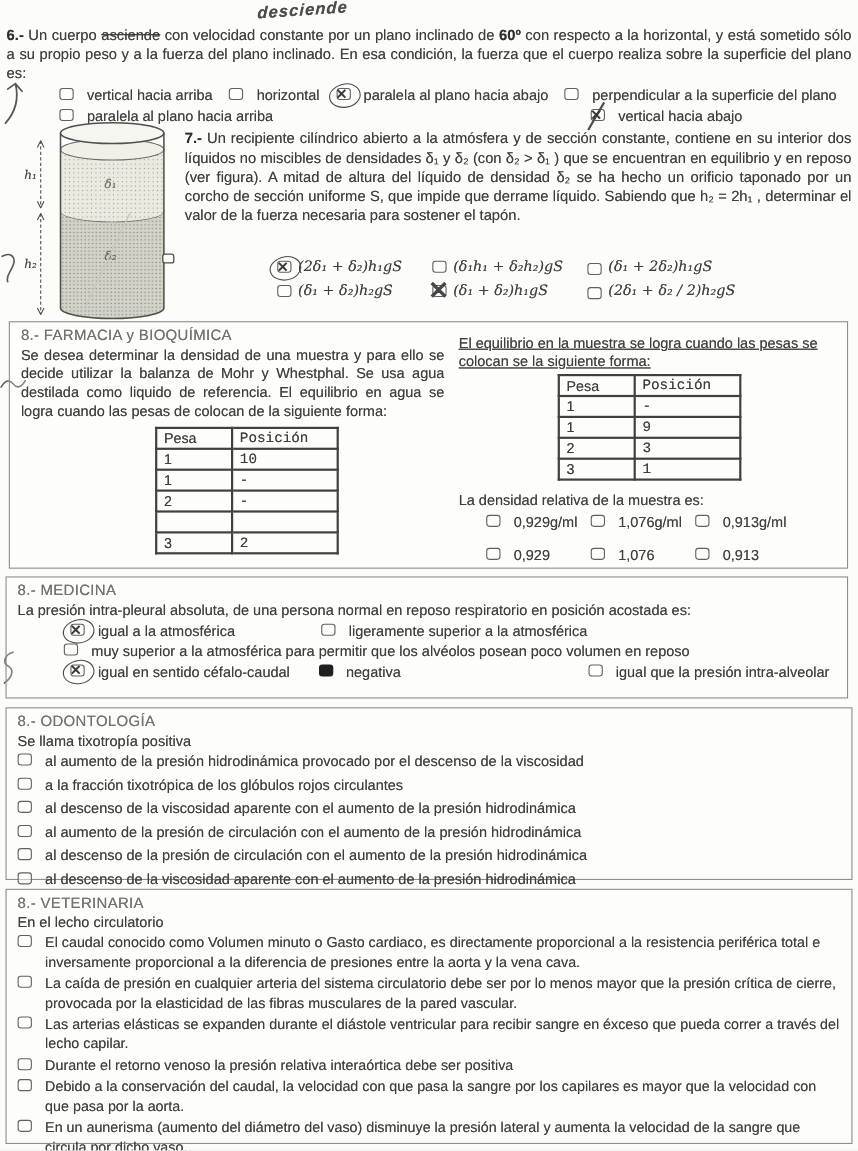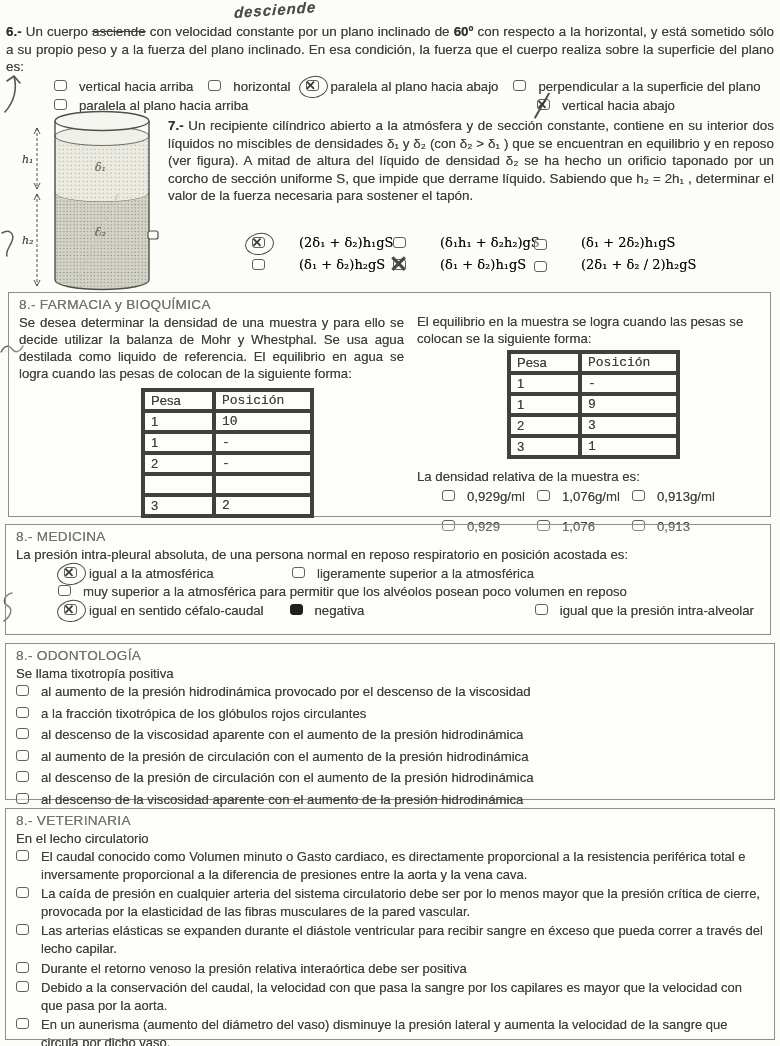--- a/index.html
+++ b/index.html
@@ -30,32 +30,32 @@
   .opt{display:flex;align-items:flex-start;gap:12px;font-size:13.2px;line-height:17px;}
   .opt-row{display:flex;gap:15px;padding-left:48px;margin-top:2px;}
   .q6-row2 .opt:first-child{width:468px;}
   
   .q7text{position:absolute;left:168px;top:117px;width:606px;}
   .q7fig{position:absolute;left:22px;top:108px;}
   .q7forms{position:absolute;left:252px;top:235px;}
   .frm-row{display:flex;margin-bottom:7px;}
   .frm{display:flex;gap:6px;width:141px;}
   .frm:nth-child(3){width:175px;align-items:flex-end;}
-  .frm .flabel{font-family:"DejaVu Serif",serif;font-size:13px;color:#000000;white-space:nowrap;margin-left:28px;}
+  .frm .flabel{font-family:"DejaVu Serif",serif;font-style:italic;font-size:13px;color:#404040;white-space:nowrap;}
   
   .secbox{position:absolute;border:1px solid #8d8d8d;box-sizing:border-box;padding:4px 10px;background:rgba(255,255,255,.25);}
   .sec-title{font-weight:normal;font-size:13.6px;letter-spacing:.3px;color:#737373;margin:0 0 2px 0;}
   .sec-q{font-size:13.2px;line-height:17px;margin:0 0 1px 0;}
   .opt-list .opt{margin-bottom:3.5px;}
   
   .far-cols{display:flex;}
   .far-left{width:385px;}
   .far-right{flex:1;padding-left:13px;}
   .ptable{border-collapse:collapse;font-size:13px;color:#3d3d3d;}
-  .ptable th,.ptable td{border:4px solid #404040;padding:0 6px;height:17px;font-weight:normal;text-align:left;}
+  .ptable th,.ptable td{border:2px solid #404040;padding:0 6px;height:17px;font-weight:normal;text-align:left;}
   .ptable th:first-child,.ptable td:first-child{width:55px;}
   .ptable th:last-child,.ptable td:last-child{width:82px;font-family:Liberation Mono, monospace;}
   .tbl-left{margin:6px 0 0 122px;}
   .tbl-right{margin:3px 0 0 90px;}
   .dens-row{display:flex;padding-left:25px;margin-top:3px;}
   .dens-row .opt{width:95px;}
   .dens-row.second{margin-top:13px;}
   .dens-row.second .opt{width:95px;}
   
   .med-row{display:flex;padding-left:48px;margin-top:1.5px;}
@@ -218,21 +218,21 @@
                 <td></td>
               </tr>
               <tr>
                 <td>3</td>
                 <td>2</td>
               </tr>
             </tbody>
         </table>
       </div>
       <div class="far-right">
-        <p class="sec-q" style="margin-top:16px;">El equilibrio en la muestra se logra cuando las pesas se colocan se la siguiente forma:</p>
+        <p class="sec-q" style="margin-top:6px;text-decoration:underline;">El equilibrio en la muestra se logra cuando las pesas se colocan se la siguiente forma:</p>
         <table class="ptable tbl-right">
           <thead>
               <tr>
             <th>Pesa</th>
             <th>Posición</th>
           </tr>
             </thead>
           <tbody>
               <tr>
                 <td>1</td>

